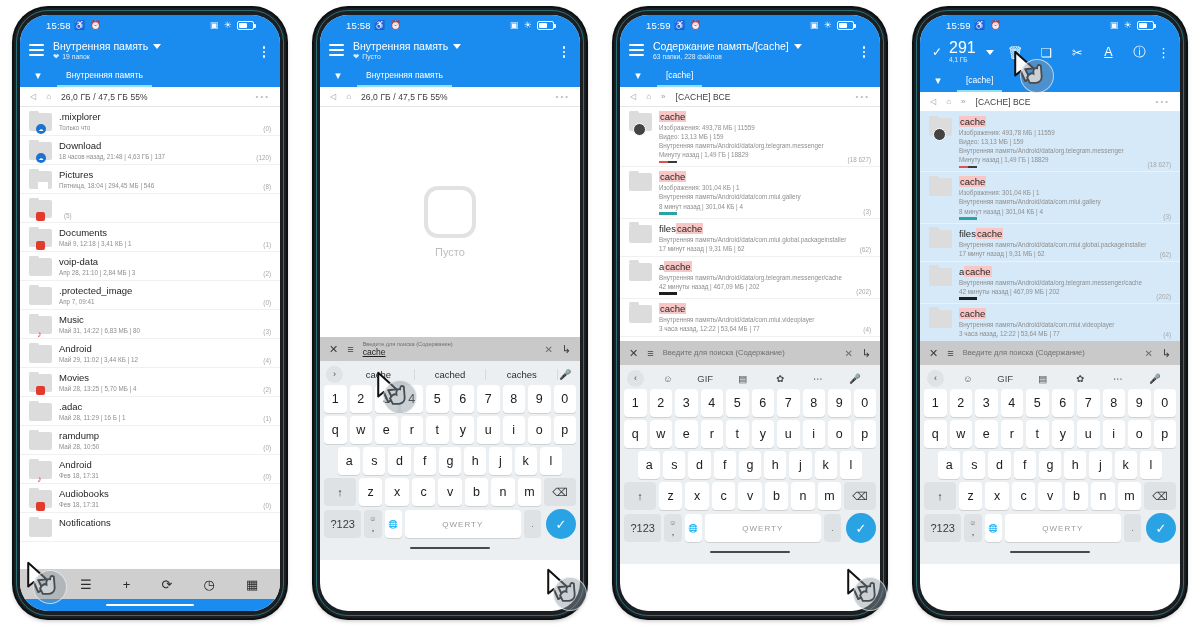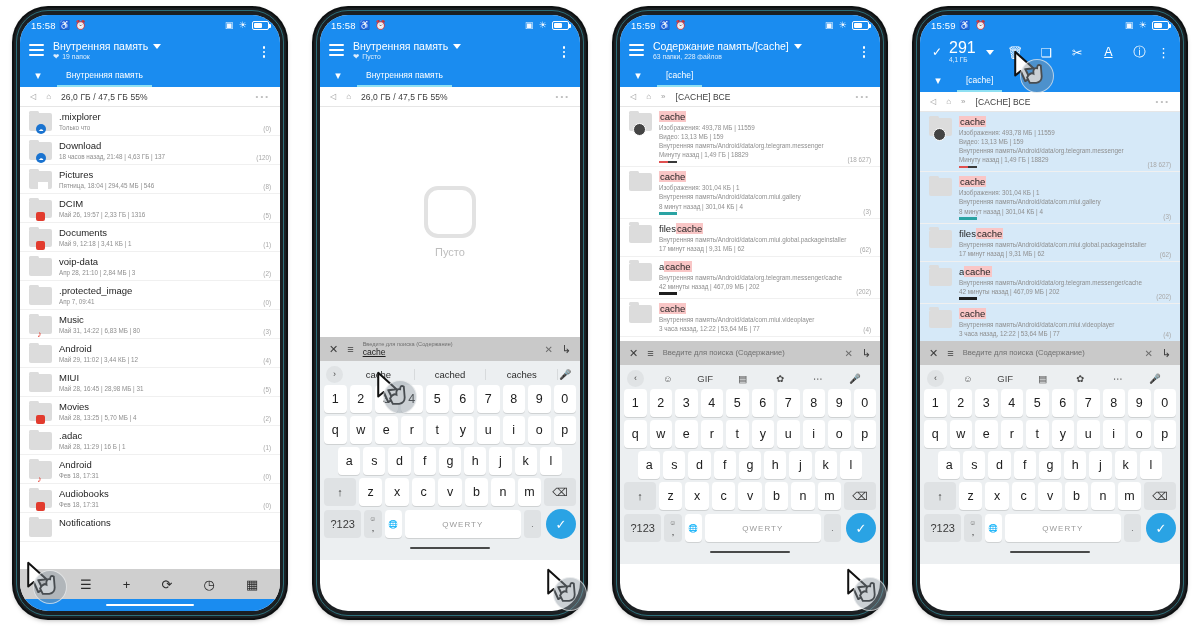--- a/index.html
+++ b/index.html
@@ -14,21 +14,21 @@
            padding:7px 6px 7px 6px; }
   .phone.p1{ left:14px } .phone.p2{ left:314px }
   .phone.p3{ left:614px } .phone.p4{ left:914px }
   .bezel-teal { position:absolute; inset:2px; border-radius:32px;
                 border:1.5px solid #2c6f7a; pointer-events:none; }
   .screen { position:relative; width:260px; height:596px; border-radius:28px;
             overflow:hidden; background:#fff; }
 
   
   .statusbar { height:20px; background:#1a8cf0; color:#fff; display:flex;
-               align-items:center; padding:0 11px; font-size:9.5px; letter-spacing:.2px; }
+               align-items:center; padding:0 26px; font-size:9.5px; letter-spacing:.2px; }
   .sb-left { display:flex; align-items:center; gap:4px; }
   .sb-right { margin-left:auto; display:flex; align-items:center; gap:5px; }
   .sb-ico { font-size:9px; opacity:.95; line-height:1; }
   .batt { width:17px; height:9px; border:1.1px solid #fff; border-radius:2px;
           position:relative; display:inline-block; }
   .batt:after { content:""; position:absolute; right:-3px; top:2.5px; width:2px;
                 height:3.5px; background:#fff; border-radius:0 1px 1px 0; }
   .batt i { position:absolute; left:1px; top:1px; bottom:1px; width:55%;
             background:#fff; border-radius:1px; display:block; }
 
@@ -262,24 +262,20 @@
               <div class="fname">Pictures</div>
               <div class="fsub">Пятница, 18:04 | 294,45 МБ | 546</div>
             </div>
             <div class="fcount">(8)</div>
           </div>
           <div class="row">
             <div class="fico">
               <div class="folder"></div>
               <span class="badge red"></span>
             </div>
-            <div class="meta">
-              <div class="fname">DCIM</div>
-              <div class="fsub">Май 26, 19:57 | 2,33 ГБ | 1316</div>
-            </div>
             <div class="fcount">(5)</div>
           </div>
           <div class="row">
             <div class="fico">
               <div class="folder"></div>
               <span class="badge red"></span>
             </div>
             <div class="meta">
               <div class="fname">Documents</div>
               <div class="fsub">Май 9, 12:18 | 3,41  КБ | 1</div>
@@ -323,47 +319,47 @@
             </div>
             <div class="meta">
               <div class="fname">Android</div>
               <div class="fsub">Май 29, 11:02 | 3,44  КБ | 12</div>
             </div>
             <div class="fcount">(4)</div>
           </div>
           <div class="row">
             <div class="fico">
               <div class="folder"></div>
-            </div>
-            <div class="meta">
-              <div class="fname">MIUI</div>
-              <div class="fsub">Май 28, 16:45 | 28,98 МБ | 31</div>
-            </div>
-            <div class="fcount">(5)</div>
-          </div>
-          <div class="row">
-            <div class="fico">
-              <div class="folder"></div>
               <span class="badge red"></span>
             </div>
             <div class="meta">
               <div class="fname">Movies</div>
               <div class="fsub">Май 28, 13:25 | 5,70 МБ | 4</div>
             </div>
             <div class="fcount">(2)</div>
           </div>
           <div class="row">
             <div class="fico">
               <div class="folder"></div>
             </div>
             <div class="meta">
               <div class="fname">.adac</div>
               <div class="fsub">Май 28, 11:29 | 16  Б | 1</div>
             </div>
             <div class="fcount">(1)</div>
+          </div>
+          <div class="row">
+            <div class="fico">
+              <div class="folder"></div>
+            </div>
+            <div class="meta">
+              <div class="fname">ramdump</div>
+              <div class="fsub">Май 28, 10:50</div>
+            </div>
+            <div class="fcount">(0)</div>
           </div>
           <div class="row">
             <div class="fico">
               <div class="folder"></div>
               <span class="badge note">♪</span>
             </div>
             <div class="meta">
               <div class="fname">Android</div>
               <div class="fsub">Фев 18, 17:31</div>
             </div>

